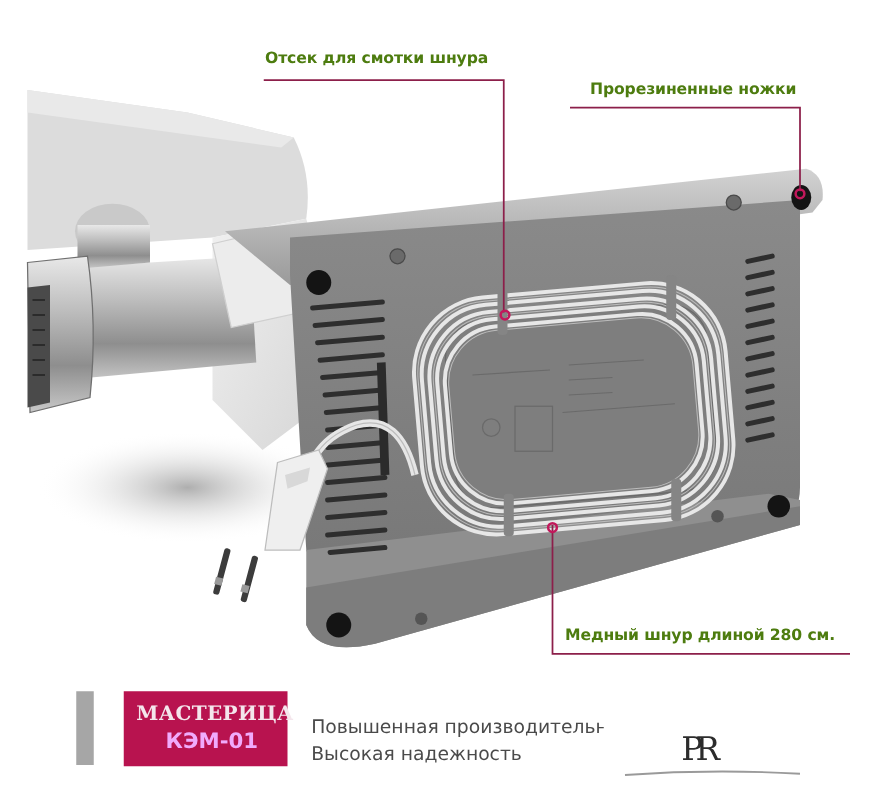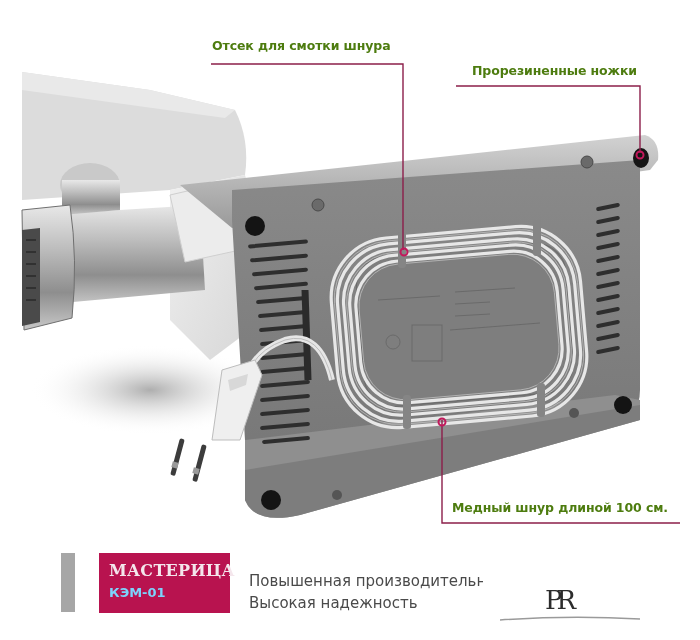--- a/index.html
+++ b/index.html
@@ -37,24 +37,25 @@
       font-weight: bold;
       font-size: 16px;
       color: #f4e6ec;
       letter-spacing: 0.3px;
       line-height: 20px;
     }
     .brand-model {
       display: block;
       font-family: "DejaVu Sans", sans-serif;
       font-weight: bold;
-      font-size: 13px;
-      color: #7dd3fc;
+      font-size: 17px;
+      color: #f0abfc;
       line-height: 20px;
       margin-top: 2px;
+      text-align: center;
     }
     .feature-text {
       position: absolute; left: 249px; top: 570px;
       width: 234px; overflow: hidden;
       font-family: "DejaVu Sans", sans-serif;
       font-size: 15px;
       color: #4a4a4a;
       line-height: 22px;
       white-space: nowrap;
     }
@@ -232,21 +233,21 @@
       <circle cx="404" cy="252" r="3.5"></circle>
       <circle cx="640" cy="155" r="3.5"></circle>
       <circle cx="442" cy="422" r="3.5"></circle>
     </g>
 
     <path d="M500 620 Q570 615 640 619" stroke="#9a9a9a" stroke-width="1.5" fill="none"></path>
   </svg>
 
   <div class="callout-label" id="label-cord-storage">Отсек для смотки шнура</div>
   <div class="callout-label" id="label-rubber-feet">Прорезиненные ножки</div>
-  <div class="callout-label" id="label-copper-cord">Медный шнур длиной 100 см.</div>
+  <div class="callout-label" id="label-copper-cord">Медный шнур длиной 280 см.</div>
 
   <div class="brand-bar"></div>
   <div class="brand-badge">
     <span class="brand-name">МАСТЕРИЦА</span>
     <span class="brand-model">КЭМ-01</span>
   </div>
 
   <div class="feature-text">
     <span class="feature-line">Повышенная производительность</span>
     <span class="feature-line">Высокая надежность</span>

